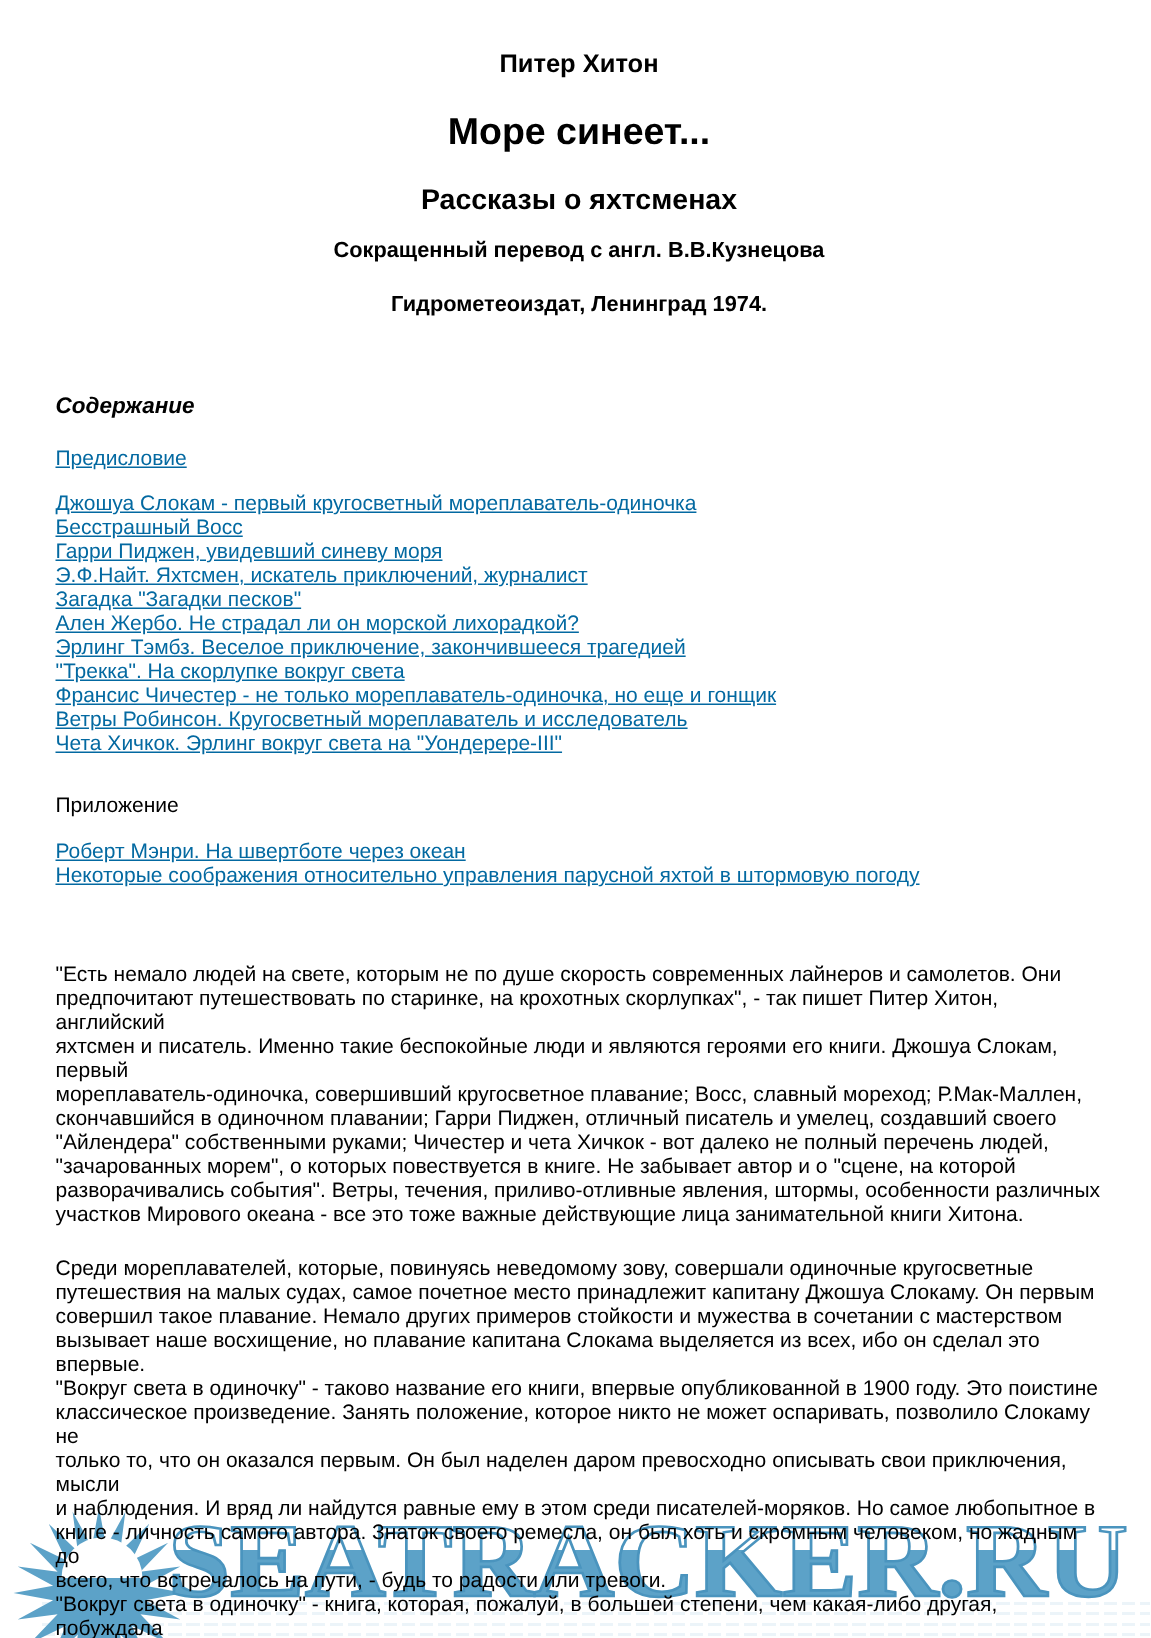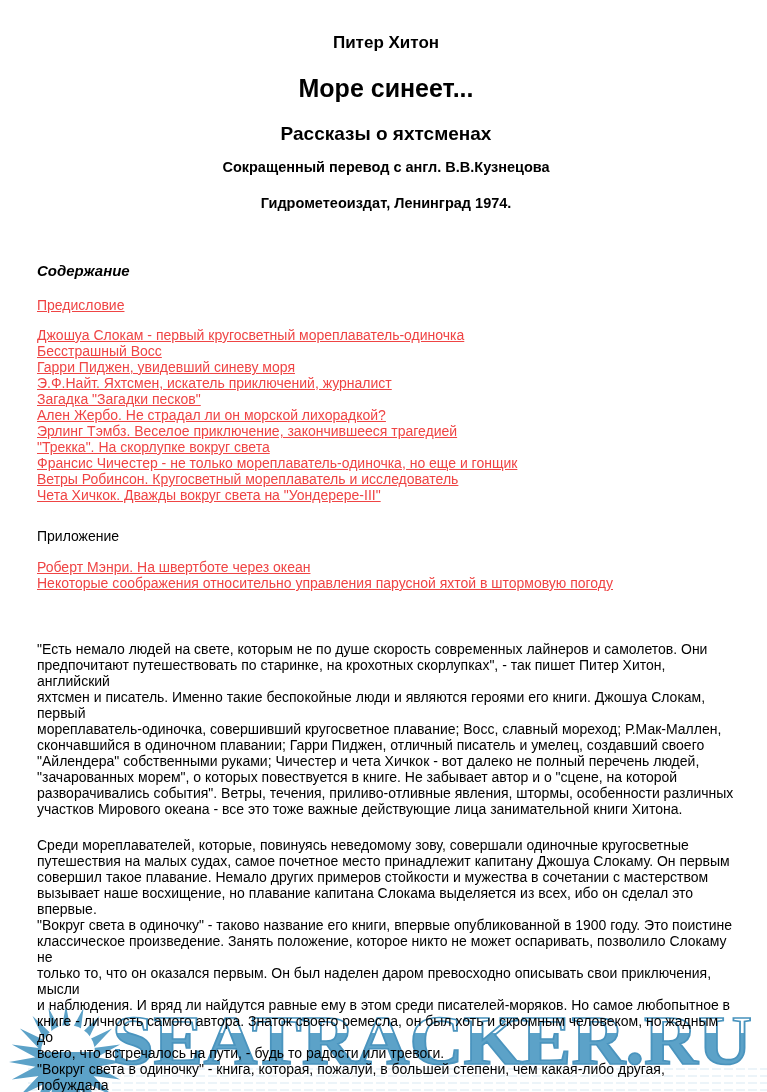--- a/index.html
+++ b/index.html
@@ -21,21 +21,21 @@
   .h-title{font-size:25px;font-weight:bold;line-height:29px;margin:21px 0 0;}
   .h-sub{font-size:19px;font-weight:bold;line-height:22px;margin:20px 0 0;}
   .h-trans{font-size:14.5px;font-weight:bold;line-height:17px;margin:14px 0 0;}
   .h-pub{font-size:14.5px;font-weight:bold;line-height:17px;margin:19px 0 4px;}
   .toc-heading{font-size:15px;font-weight:bold;font-style:italic;line-height:18px;margin:50px 0 0;}
   .preface{margin:17px 0 0;line-height:16px;font-size:14px;}
   .toc-list{margin:14px 0 0;font-size:14px;line-height:16px;}
   .toc-line{height:16px;white-space:nowrap;}
   .appendix-heading{margin:25px 0 0;font-size:14px;line-height:16px;}
   .appendix-list{margin:15px 0 0;font-size:14px;line-height:16px;}
-  a.doclink{color:#ef4444;text-decoration:underline;cursor:pointer;}
+  a.doclink{color:#0369a1;text-decoration:underline;cursor:pointer;}
   .para{font-size:14px;line-height:16px;white-space:pre-line;}
   .para1{margin:50px 0 0;}
   .para2{margin:20px 0 0;}
   .watermark{
     position:absolute;left:0;top:1000px;width:767px;height:92px;
     z-index:1;
   }
   .wm-texture{
     position:absolute;left:28px;top:1068px;width:739px;height:24px;
     background:repeating-linear-gradient(
@@ -83,21 +83,21 @@
     <div class="toc-line"><a class="doclink">Джошуа Слокам - первый кругосветный мореплаватель-одиночка</a></div>
     <div class="toc-line"><a class="doclink">Бесстрашный Восс</a></div>
     <div class="toc-line"><a class="doclink">Гарри Пиджен, увидевший синеву моря</a></div>
     <div class="toc-line"><a class="doclink">Э.Ф.Найт. Яхтсмен, искатель приключений, журналист</a></div>
     <div class="toc-line"><a class="doclink">Загадка "Загадки песков"</a></div>
     <div class="toc-line"><a class="doclink">Ален Жербо. Не страдал ли он морской лихорадкой?</a></div>
     <div class="toc-line"><a class="doclink">Эрлинг Тэмбз. Веселое приключение, закончившееся трагедией</a></div>
     <div class="toc-line"><a class="doclink">"Трекка". На скорлупке вокруг света</a></div>
     <div class="toc-line"><a class="doclink">Франсис Чичестер - не только мореплаватель-одиночка, но еще и гонщик</a></div>
     <div class="toc-line"><a class="doclink">Ветры Робинсон. Кругосветный мореплаватель и исследователь</a></div>
-    <div class="toc-line"><a class="doclink">Чета Хичкок. Дважды вокруг света на "Уондерере-III"</a></div>
+    <div class="toc-line"><a class="doclink">Чета Хичкок. Эрлинг вокруг света на "Уондерере-III"</a></div>
   </div>
 
   <div class="appendix-heading">Приложение</div>
 
   <div class="appendix-list">
     <div class="toc-line"><a class="doclink">Роберт Мэнри. На швертботе через океан</a></div>
     <div class="toc-line"><a class="doclink">Некоторые соображения относительно управления парусной яхтой в штормовую погоду</a></div>
   </div>
 
   <div class="para para1">"Есть немало людей на свете, которым не по душе скорость современных лайнеров и самолетов. Они

